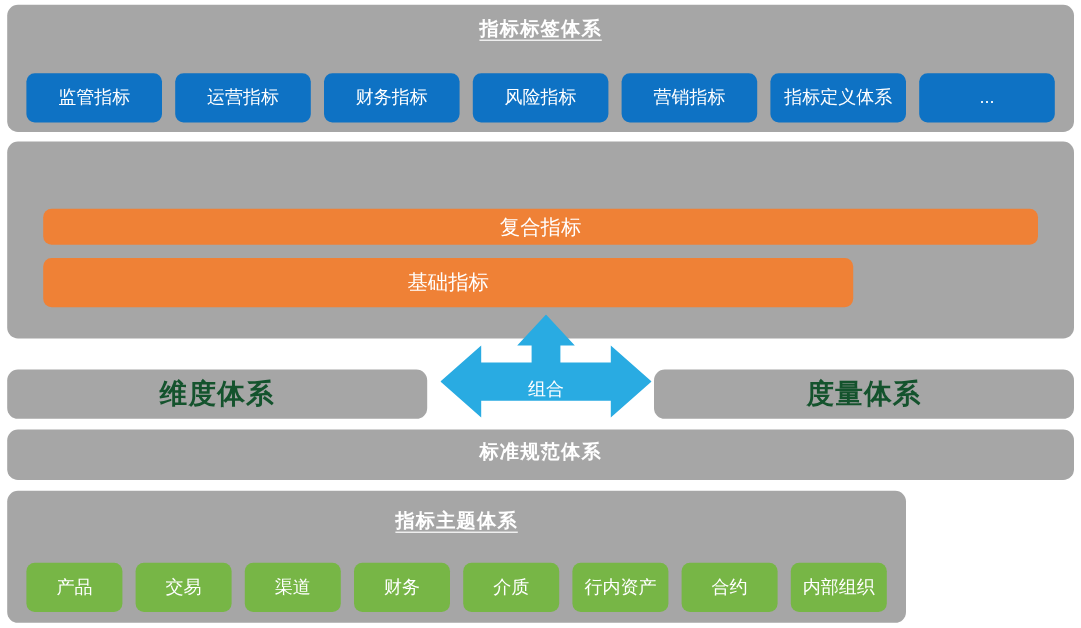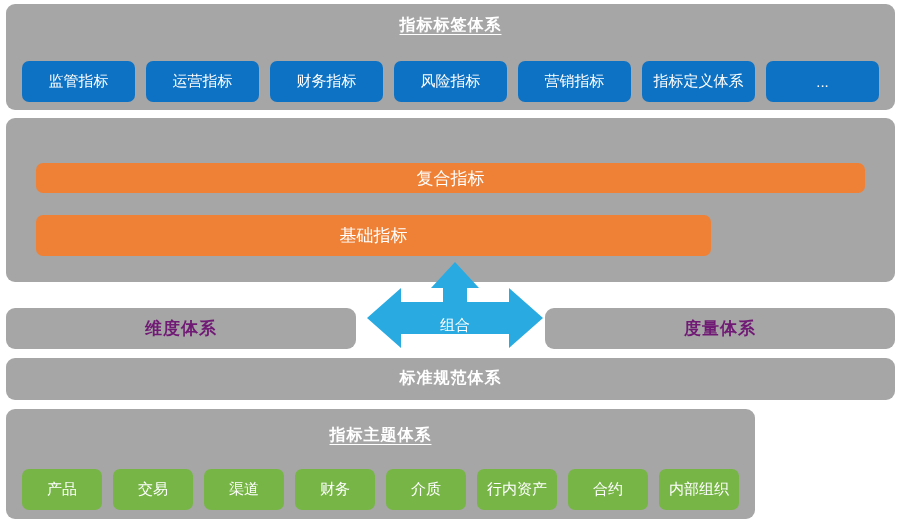--- a/index.html
+++ b/index.html
@@ -69,23 +69,23 @@
     box-sizing: border-box;
   }
   
   .sidebox {
     position: absolute;
     background: #a6a6a6;
     border-radius: 9px;
     display: flex;
     align-items: center;
     justify-content: center;
-    color: #701a75;
+    color: #14532d;
     font-weight: bold;
-    font-size: 17px;
+    font-size: 23px;
     letter-spacing: 1px;
     box-sizing: border-box;
   }
   
   #tri-arrow {
     position: absolute;
     left: 367px;
     top: 262px;
     width: 176px;
     height: 90px;
@@ -128,21 +128,21 @@
       <div class="chip blue">
           <span>指标定义体系</span>
         </div>
       <div class="chip blue">
           <span>...</span>
         </div>
     </div>
   </div>
 
   <div class="panel" style="left:6px; top:118px; width:889px; height:164px;">
-    <div class="bar" style="left:30px; top:45px; width:829px; height:30px;">
+    <div class="bar" style="left:30px; top:56px; width:829px; height:30px;">
       <span>复合指标</span>
     </div>
     <div class="bar" style="left:30px; top:97px; width:675px; height:41px;">
       <span>基础指标</span>
     </div>
   </div>
 
   <svg id="tri-arrow" viewBox="0 0 176 90">
     <path d="M 88 0 L 112 26 L 100 26 L 100 40 L 142 40 L 142 26 L 176 56 L 142 86 L 142 72 L 34 72 L 34 86 L 0 56 L 34 26 L 34 40 L 76 40 L 76 26 L 64 26 Z" fill="#29abe2"></path>
   </svg>

